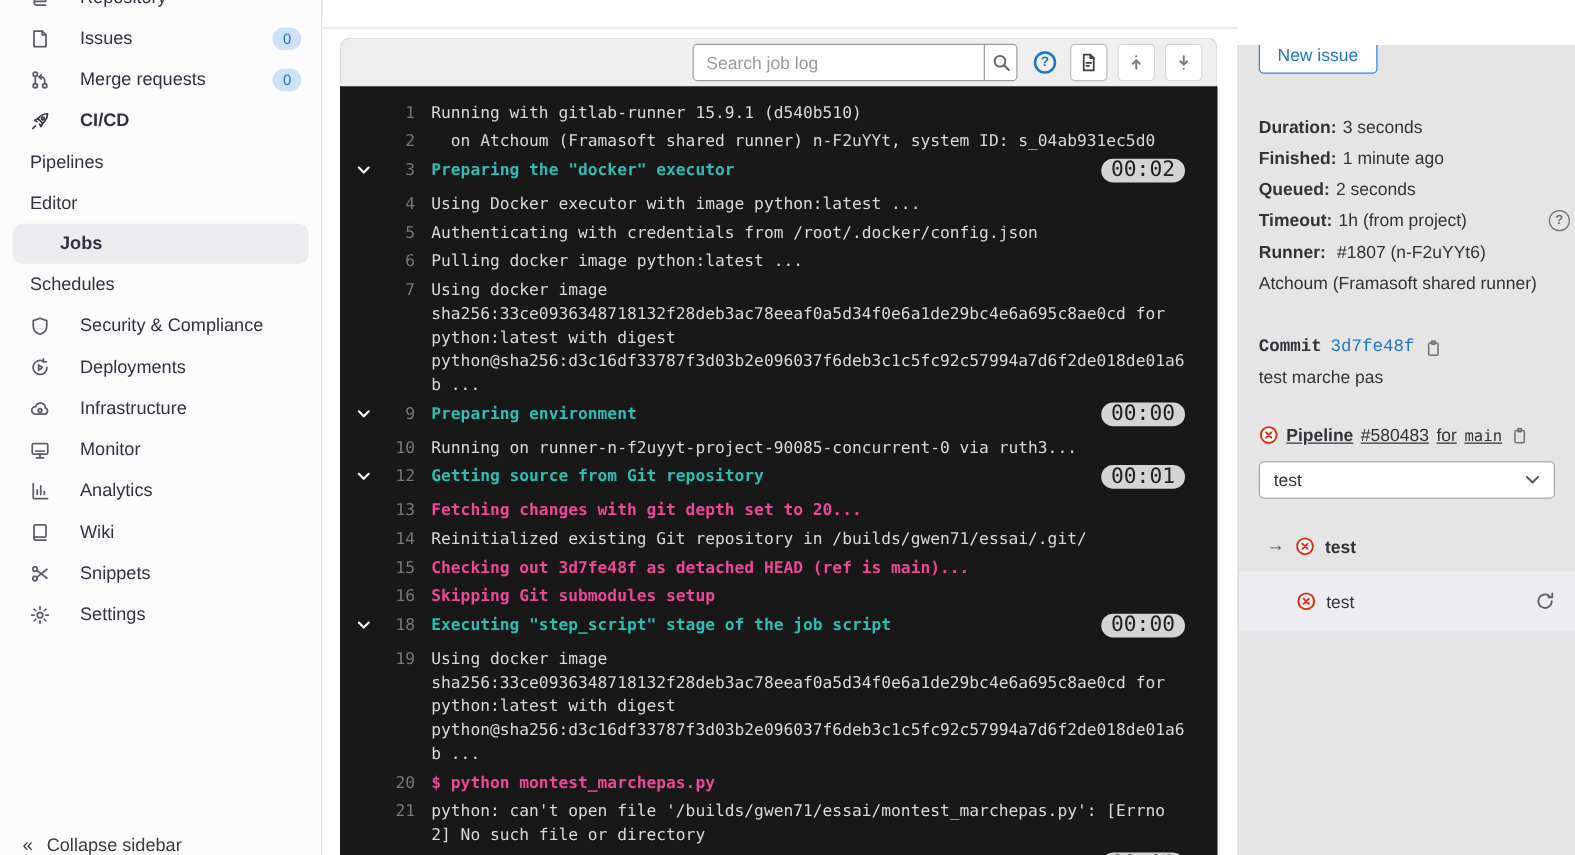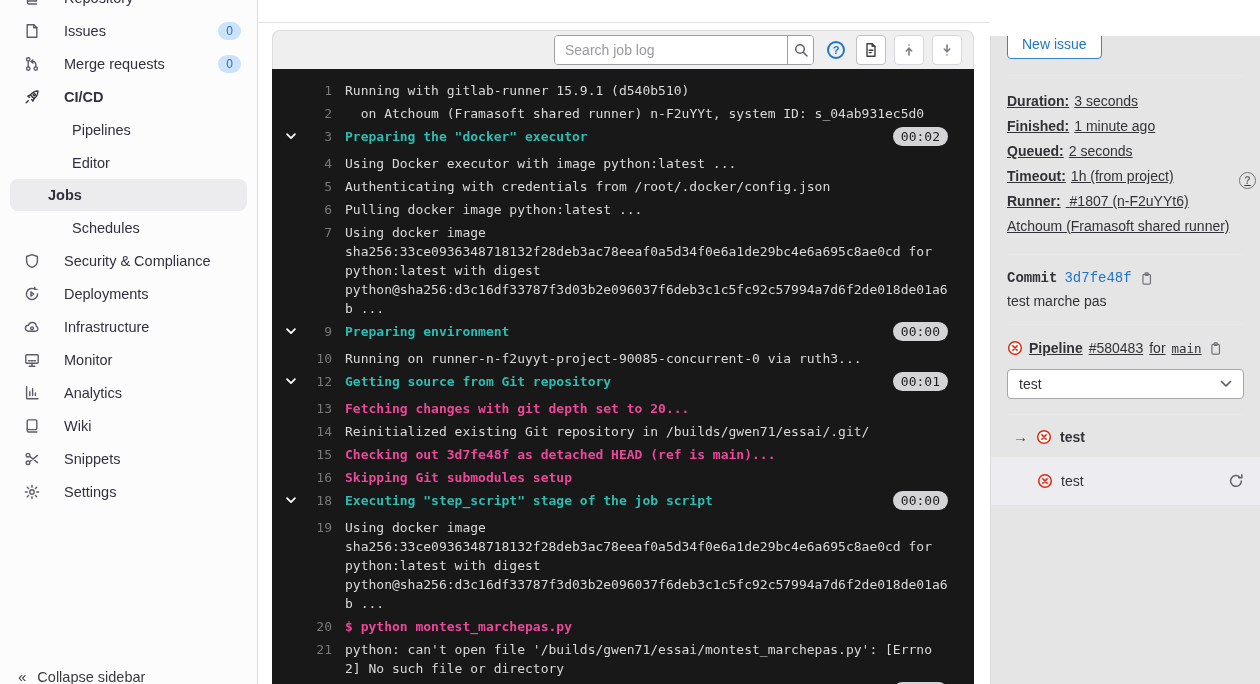--- a/index.html
+++ b/index.html
@@ -9,21 +9,21 @@
     background:#fff; font-family:"Liberation Sans", sans-serif; color:#333238;
     font-size:14px;
   }
   
   .sidebar { position:absolute; left:0; top:0; width:258px; height:684px;
     background:#fcfcfd; border-right:1px solid #dcdcde; overflow:hidden; }
   .nav-list { margin-top:-19px; }
   .nav-item { height:33px; display:flex; align-items:center; padding:0 16px 0 24px;
     font-size:14.5px; color:#33303f; cursor:pointer;gap:16px; }
   .nav-item .nav-icon { width:16px; height:16px; margin-right:8px; flex:none; display:flex; }
-  .nav-item.sub { padding-left:72px; }
+  .nav-item.sub { padding-left:24px; }
   .nav-item.bold .nav-label { font-weight:700; }
   .nav-item.active { background:#ececef; border-radius:8px; margin:0 10px; height:32px;
     padding-left:38px; }
   .nav-item.active .nav-label { font-weight:700; }
   .nav-badge { margin-left:auto; background:#cbe2f9; color:#1f6fc4; border-radius:10px;
     font-size:12px; line-height:18px; padding:0 8px; }
   .collapse-footer { position:absolute; left:0; top:668px; width:100%; display:flex;
     align-items:center; padding-left:18px; gap:11px; font-size:14.5px; color:#3a3a40;
     cursor:pointer; }
   .collapse-chev { font-size:15px; color:#3a3a40; }
@@ -55,30 +55,30 @@
   .log-row { display:flex; margin-bottom:4px; }
   .log-row.t-section { margin-bottom:8px; }
   .lr-chevron { width:18px; flex:none; padding-top:2px; }
   .lr-num { width:30px; flex:none; text-align:right; color:#787878; text-decoration:none;
     cursor:pointer; font-family:inherit; }
   .lr-text { margin-left:13px; flex:1; white-space:pre-wrap; overflow-wrap:anywhere; }
   .t-section .lr-text { color:#2dbdb2; font-weight:700; }
   .t-green .lr-text, .t-command .lr-text { color:#ec4899; font-weight:700; }
   .lr-badge { flex:none; margin-left:10px; align-self:flex-start; background:#d4d4d6;
     color:#1f1f1f; border-radius:10px; padding:0 8px; height:19px; line-height:19px;
-    font-size:13px; }
+    font-size:17px; }
   
   .rightbar { position:absolute; left:990px; top:0; width:270px; height:684px; background:#e5e5e5;
     border-left:1px solid #dcdcde; padding:0 16px; overflow:hidden;margin-top:36px; }
   .new-issue-btn { margin-top:-16px; height:30px; padding:0 14px; border:1px solid #3983d3;
     color:#1f75cb; background:#fff; border-radius:4px; font-size:14px; cursor:pointer;
     font-family:"Liberation Sans", sans-serif; }
   .rb-divider { border-top:1px solid #e8e8ea; }
   .detail-list { margin-top:13px; }
-  .detail-row { display:flex; align-items:flex-end; line-height:25px;text-decoration:underline; }
+  .detail-row { display:flex; align-items:center; line-height:25px; }
   .detail-row b { margin-right:5px; white-space:nowrap; }
   .detail-row.wrap { display:block; }
   .detail-row.wrap b { float:none; }
   .qmark { width:17px; height:17px; border:1.7px solid #737278; border-radius:50%;
     color:#737278; font-size:10.5px; font-weight:700; display:flex; align-items:center;
     justify-content:center; margin-left:auto; margin-right:-12px; flex:none; cursor:pointer; }
   .commit-row { display:flex; align-items:flex-end; gap:7px; margin-top:15px;font-family:Liberation Mono, monospace; }
   .commit-sha { color:#1f75cb; text-decoration:none; cursor:pointer; }
   .icon-btn { background:none; border:none; padding:0; display:flex; cursor:pointer; }
   .commit-msg { margin:7px 0 15px; color:#333238; }

